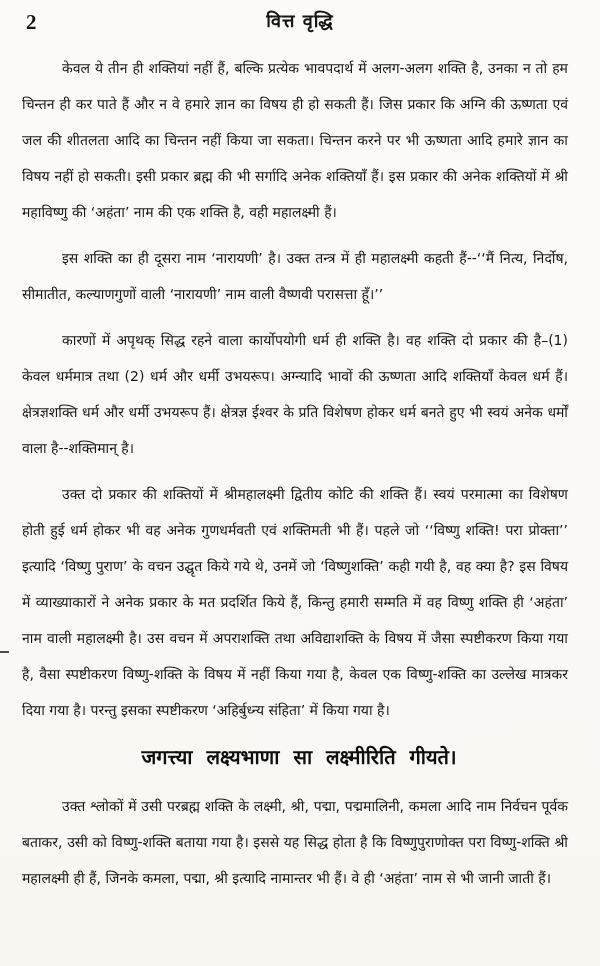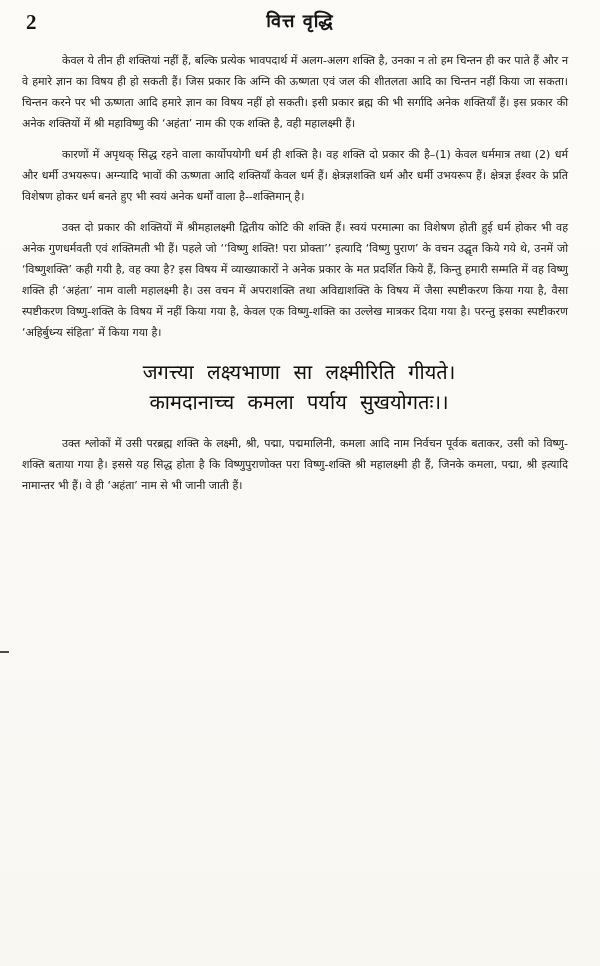--- a/index.html
+++ b/index.html
@@ -43,30 +43,30 @@
     letter-spacing: 1px;
   }
   .page-body {
     position: absolute;
     top: 50px;
     left: 22px;
     right: 24px;
   }
   .para {
     margin: 0 8px 10px 0;
-    font-size: 11px;
-    line-height: 21px;
+    font-size: 14px;
+    line-height: 36px;
     text-align: justify;
     text-indent: 40px;
     color: #161616;
   }
   .verse-block {
     margin: 14px 0 16px 0;
     text-align: center;
-    font-weight: normal;
+    font-weight: bold;
     font-size: 20px;
     line-height: 30px;
     color: #0e0e0e;
     word-spacing: 7px;
   }
   .verse-line {
     white-space: nowrap;
   }
   .scan-mark {
     position: absolute;
@@ -83,26 +83,26 @@
 <div class="page">
 
   <div class="page-header">
     <span class="page-number">2</span>
     <span class="page-title">वित्त वृद्धि</span>
   </div>
 
   <div class="page-body">
 
     <p class="para">केवल ये तीन ही शक्तियां नहीं हैं, बल्कि प्रत्येक भावपदार्थ में अलग-अलग शक्ति है, उनका न तो हम चिन्तन ही कर पाते हैं और न वे हमारे ज्ञान का विषय ही हो सकती हैं। जिस प्रकार कि अग्नि की ऊष्णता एवं जल की शीतलता आदि का चिन्तन नहीं किया जा सकता। चिन्तन करने पर भी ऊष्णता आदि हमारे ज्ञान का विषय नहीं हो सकती। इसी प्रकार ब्रह्म की भी सर्गादि अनेक शक्तियाँ हैं। इस प्रकार की अनेक शक्तियों में श्री महाविष्णु की ‘अहंता’ नाम की एक शक्ति है, वही महालक्ष्मी हैं।</p>
+    <p class="para">इस शक्ति का ही दूसरा नाम ‘नारायणी’ है। उक्त तन्त्र में ही महालक्ष्मी कहती हैं--‘‘मैं नित्य, निर्दोष, सीमातीत, कल्याणगुणों वाली ‘नारायणी’ नाम वाली वैष्णवी परासत्ता हूँ।’’</p>
     <p class="para">कारणों में अपृथक् सिद्ध रहने वाला कार्योपयोगी धर्म ही शक्ति है। वह शक्ति दो प्रकार की है–(1) केवल धर्ममात्र तथा (2) धर्म और धर्मी उभयरूप। अग्न्यादि भावों की ऊष्णता आदि शक्तियाँ केवल धर्म हैं। क्षेत्रज्ञशक्ति धर्म और धर्मी उभयरूप हैं। क्षेत्रज्ञ ईश्वर के प्रति विशेषण होकर धर्म बनते हुए भी स्वयं अनेक धर्मों वाला है--शक्तिमान् है।</p>
     <p class="para">उक्त दो प्रकार की शक्तियों में श्रीमहालक्ष्मी द्वितीय कोटि की शक्ति हैं। स्वयं परमात्मा का विशेषण होती हुई धर्म होकर भी वह अनेक गुणधर्मवती एवं शक्तिमती भी हैं। पहले जो ‘‘विष्णु शक्ति! परा प्रोक्ता’’ इत्यादि ‘विष्णु पुराण’ के वचन उद्घृत किये गये थे, उनमें जो ‘विष्णुशक्ति’ कही गयी है, वह क्या है? इस विषय में व्याख्याकारों ने अनेक प्रकार के मत प्रदर्शित किये हैं, किन्तु हमारी सम्मति में वह विष्णु शक्ति ही ‘अहंता’ नाम वाली महालक्ष्मी है। उस वचन में अपराशक्ति तथा अविद्याशक्ति के विषय में जैसा स्पष्टीकरण किया गया है, वैसा स्पष्टीकरण विष्णु-शक्ति के विषय में नहीं किया गया है, केवल एक विष्णु-शक्ति का उल्लेख मात्रकर दिया गया है। परन्तु इसका स्पष्टीकरण ‘अहिर्बुध्न्य संहिता’ में किया गया है।</p>
 
     <div class="verse-block">
       <div class="verse-line">जगत्त्या लक्ष्यभाणा सा लक्ष्मीरिति गीयते।</div>
-      <div class="verse-line">कामदानाच्च कमला पर्याय सुखयोगतः।।</div>
     </div>
 
     <p class="para">उक्त श्लोकों में उसी परब्रह्म शक्ति के लक्ष्मी, श्री, पद्मा, पद्ममालिनी, कमला आदि नाम निर्वचन पूर्वक बताकर, उसी को विष्णु-शक्ति बताया गया है। इससे यह सिद्ध होता है कि विष्णुपुराणोक्त परा विष्णु-शक्ति श्री महालक्ष्मी ही हैं, जिनके कमला, पद्मा, श्री इत्यादि नामान्तर भी हैं। वे ही ‘अहंता’ नाम से भी जानी जाती हैं।</p>
 
   </div>
 
   <div class="scan-mark"></div>
 
 </div>
 

